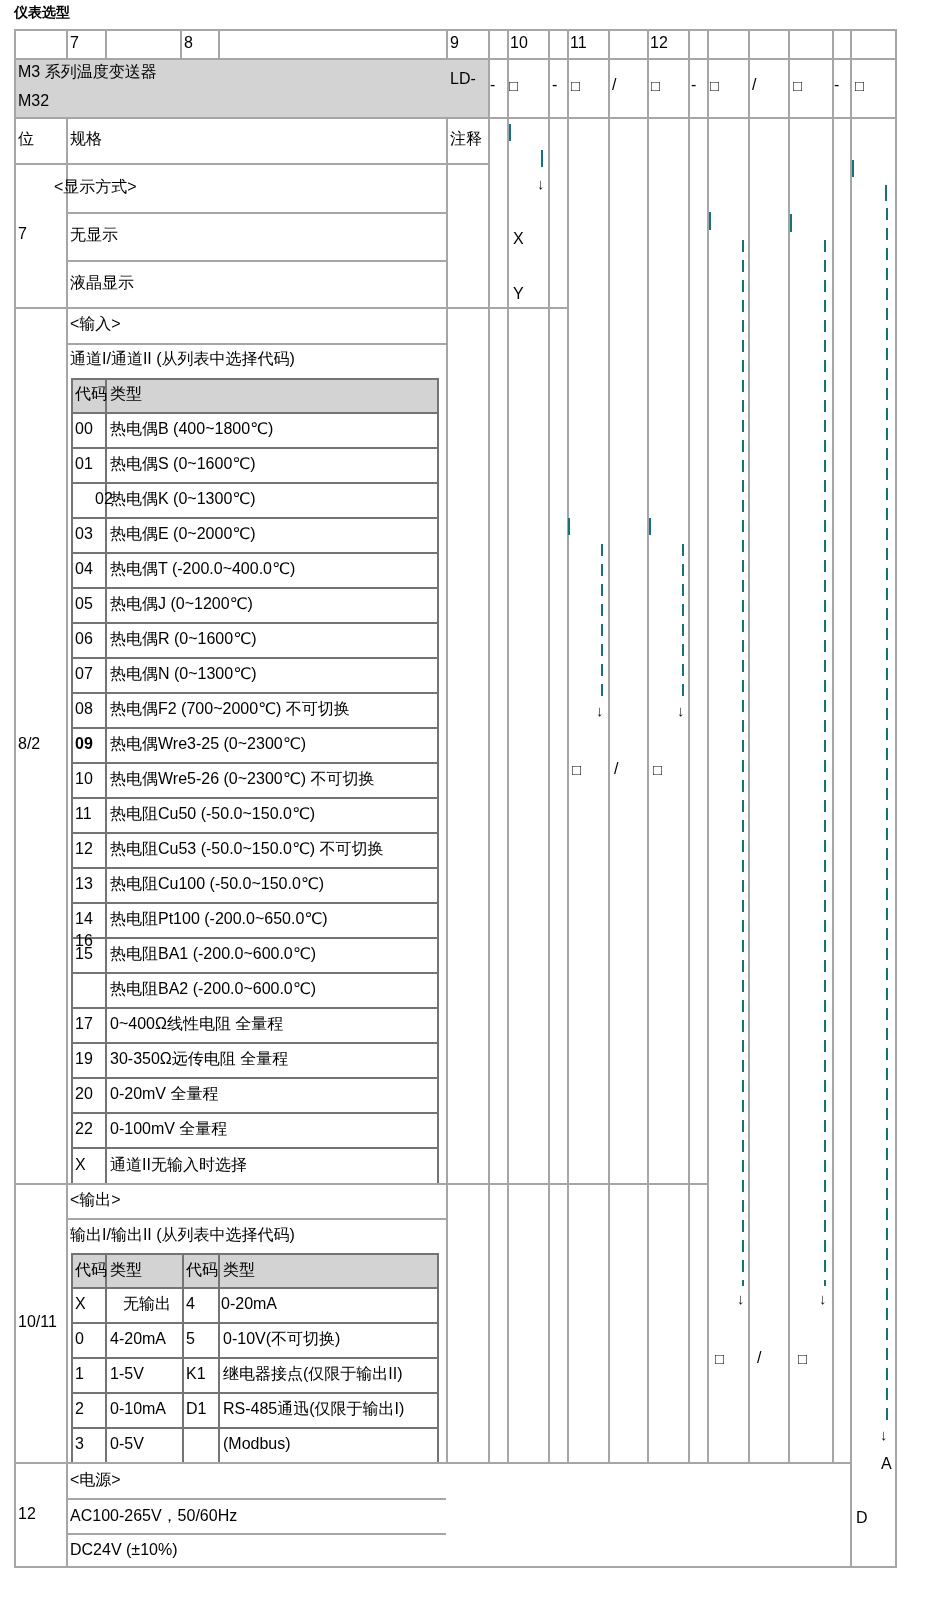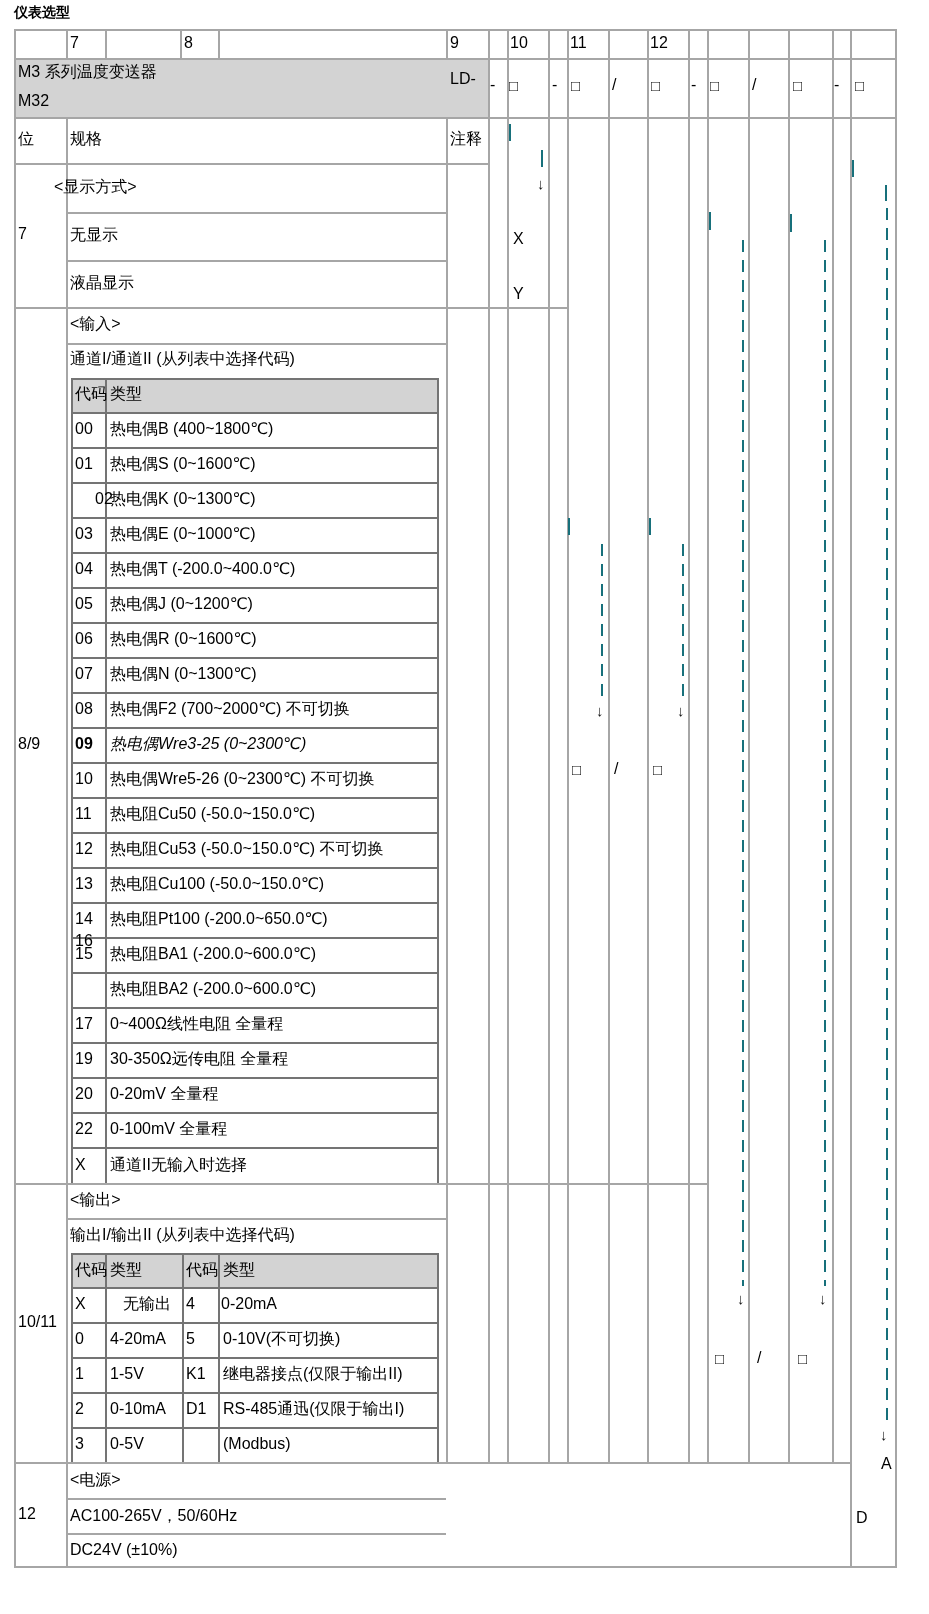--- a/index.html
+++ b/index.html
@@ -130,46 +130,46 @@
 
   <div class="t" style="left:18px;top:130px;">位</div>
   <div class="t" style="left:70px;top:130px;">规格</div>
   <div class="t" style="left:450px;top:130px;">注释</div>
 
   <div class="t" style="left:18px;top:225px;">7</div>
   <div class="t" style="left:54px;top:178px;">&lt;显示方式&gt;</div>
   <div class="t" style="left:70px;top:226px;">无显示</div>
   <div class="t" style="left:70px;top:274px;">液晶显示</div>
 
-  <div class="t" style="left:18px;top:735px;">8/9</div>
+  <div class="t" style="left:18px;top:735px;">8/2</div>
   <div class="t" style="left:70px;top:315px;">&lt;输入&gt;</div>
   <div class="t" style="left:70px;top:350px;">通道I/通道II (从列表中选择代码)</div>
   <div class="t" style="left:75px;top:385px;">代码</div>
   <div class="t" style="left:110px;top:385px;">类型</div>
 
   <div class="t" style="left:75px;top:420px;">00</div>
   <div class="t" style="left:110px;top:420px;">热电偶B (400~1800℃)</div>
   <div class="t" style="left:75px;top:455px;">01</div>
   <div class="t" style="left:110px;top:455px;">热电偶S (0~1600℃)</div>
   <div class="t" style="left:75px;top:490px;margin-left:20px;">02</div>
   <div class="t" style="left:110px;top:490px;">热电偶K (0~1300℃)</div>
   <div class="t" style="left:75px;top:525px;">03</div>
-  <div class="t" style="left:110px;top:525px;">热电偶E (0~1000℃)</div>
+  <div class="t" style="left:110px;top:525px;">热电偶E (0~2000℃)</div>
   <div class="t" style="left:75px;top:560px;">04</div>
   <div class="t" style="left:110px;top:560px;">热电偶T (-200.0~400.0℃)</div>
   <div class="t" style="left:75px;top:595px;">05</div>
   <div class="t" style="left:110px;top:595px;">热电偶J (0~1200℃)</div>
   <div class="t" style="left:75px;top:630px;">06</div>
   <div class="t" style="left:110px;top:630px;">热电偶R (0~1600℃)</div>
   <div class="t" style="left:75px;top:665px;">07</div>
   <div class="t" style="left:110px;top:665px;">热电偶N (0~1300℃)</div>
   <div class="t" style="left:75px;top:700px;">08</div>
   <div class="t" style="left:110px;top:700px;">热电偶F2 (700~2000℃) 不可切换</div>
   <div class="t" style="left:75px;top:735px;font-weight:bold;">09</div>
-  <div class="t" style="left:110px;top:735px;font-style:italic;">热电偶Wre3-25 (0~2300℃)</div>
+  <div class="t" style="left:110px;top:735px;">热电偶Wre3-25 (0~2300℃)</div>
   <div class="t" style="left:75px;top:770px;">10</div>
   <div class="t" style="left:110px;top:770px;">热电偶Wre5-26 (0~2300℃) 不可切换</div>
   <div class="t" style="left:75px;top:805px;">11</div>
   <div class="t" style="left:110px;top:805px;">热电阻Cu50 (-50.0~150.0℃)</div>
   <div class="t" style="left:75px;top:840px;">12</div>
   <div class="t" style="left:110px;top:840px;">热电阻Cu53 (-50.0~150.0℃) 不可切换</div>
   <div class="t" style="left:75px;top:875px;">13</div>
   <div class="t" style="left:110px;top:875px;">热电阻Cu100 (-50.0~150.0℃)</div>
   <div class="t" style="left:75px;top:910px;">14</div>
   <div class="t" style="left:110px;top:910px;">热电阻Pt100 (-200.0~650.0℃)</div>

